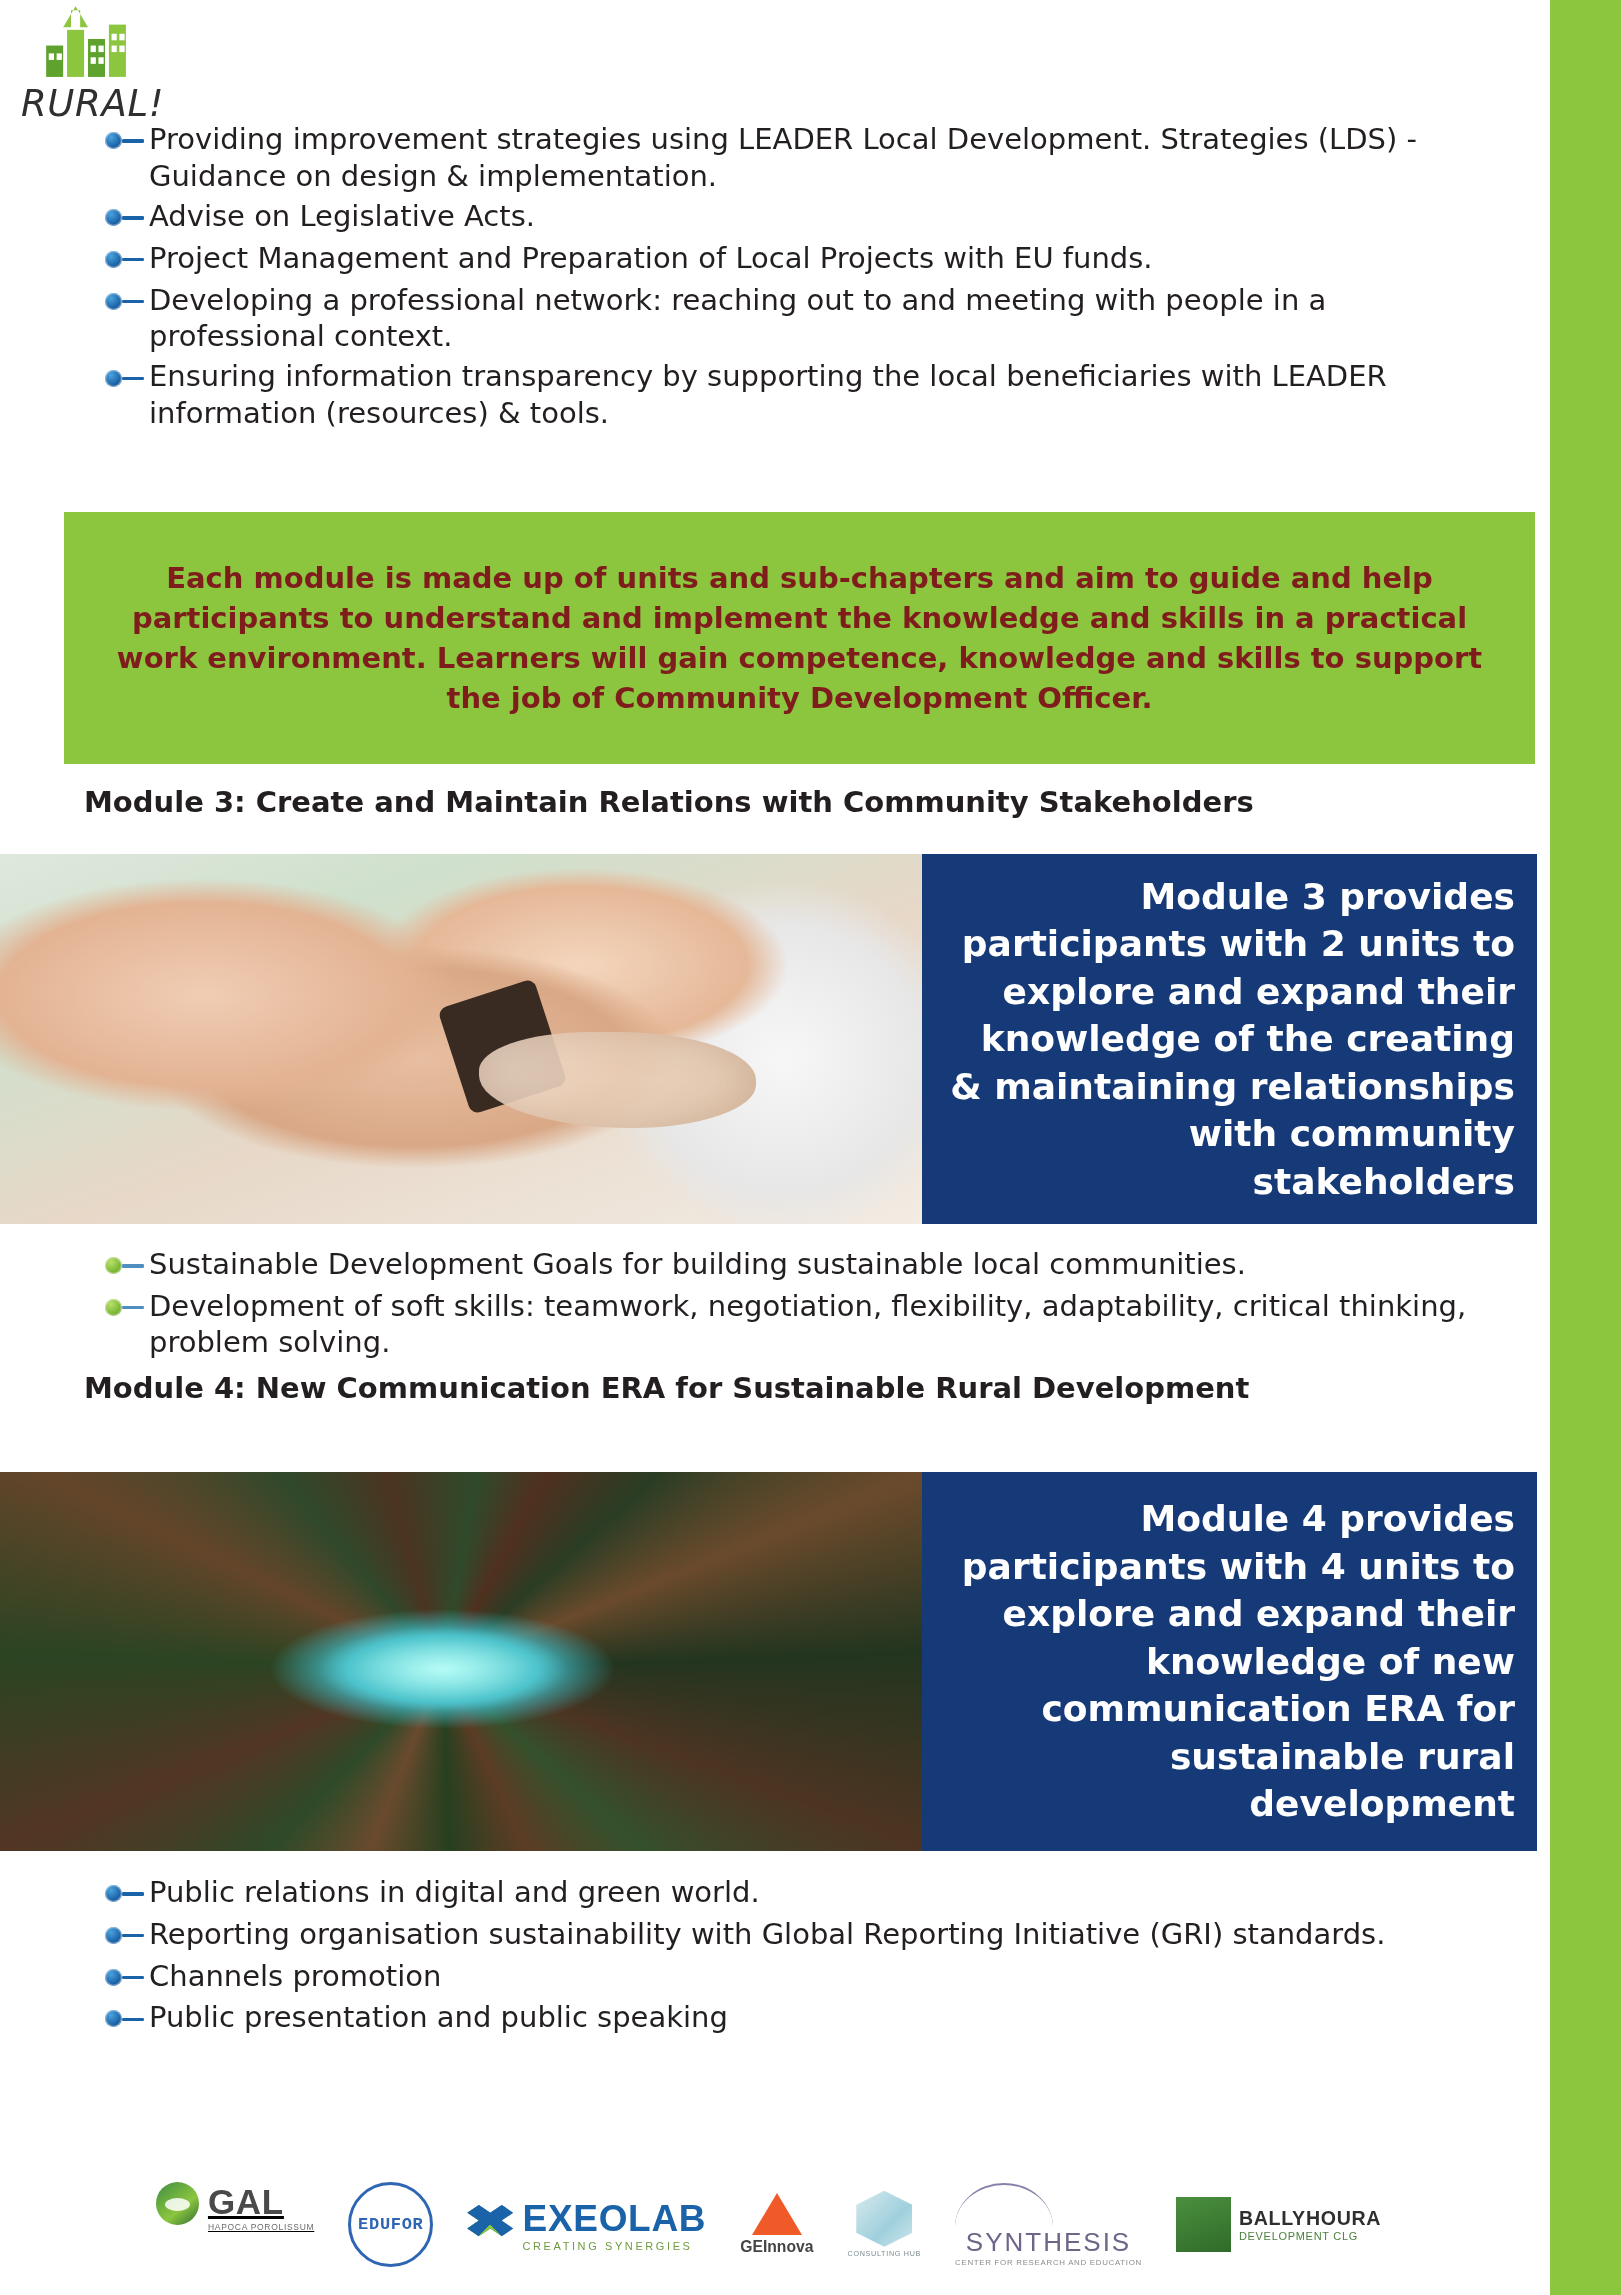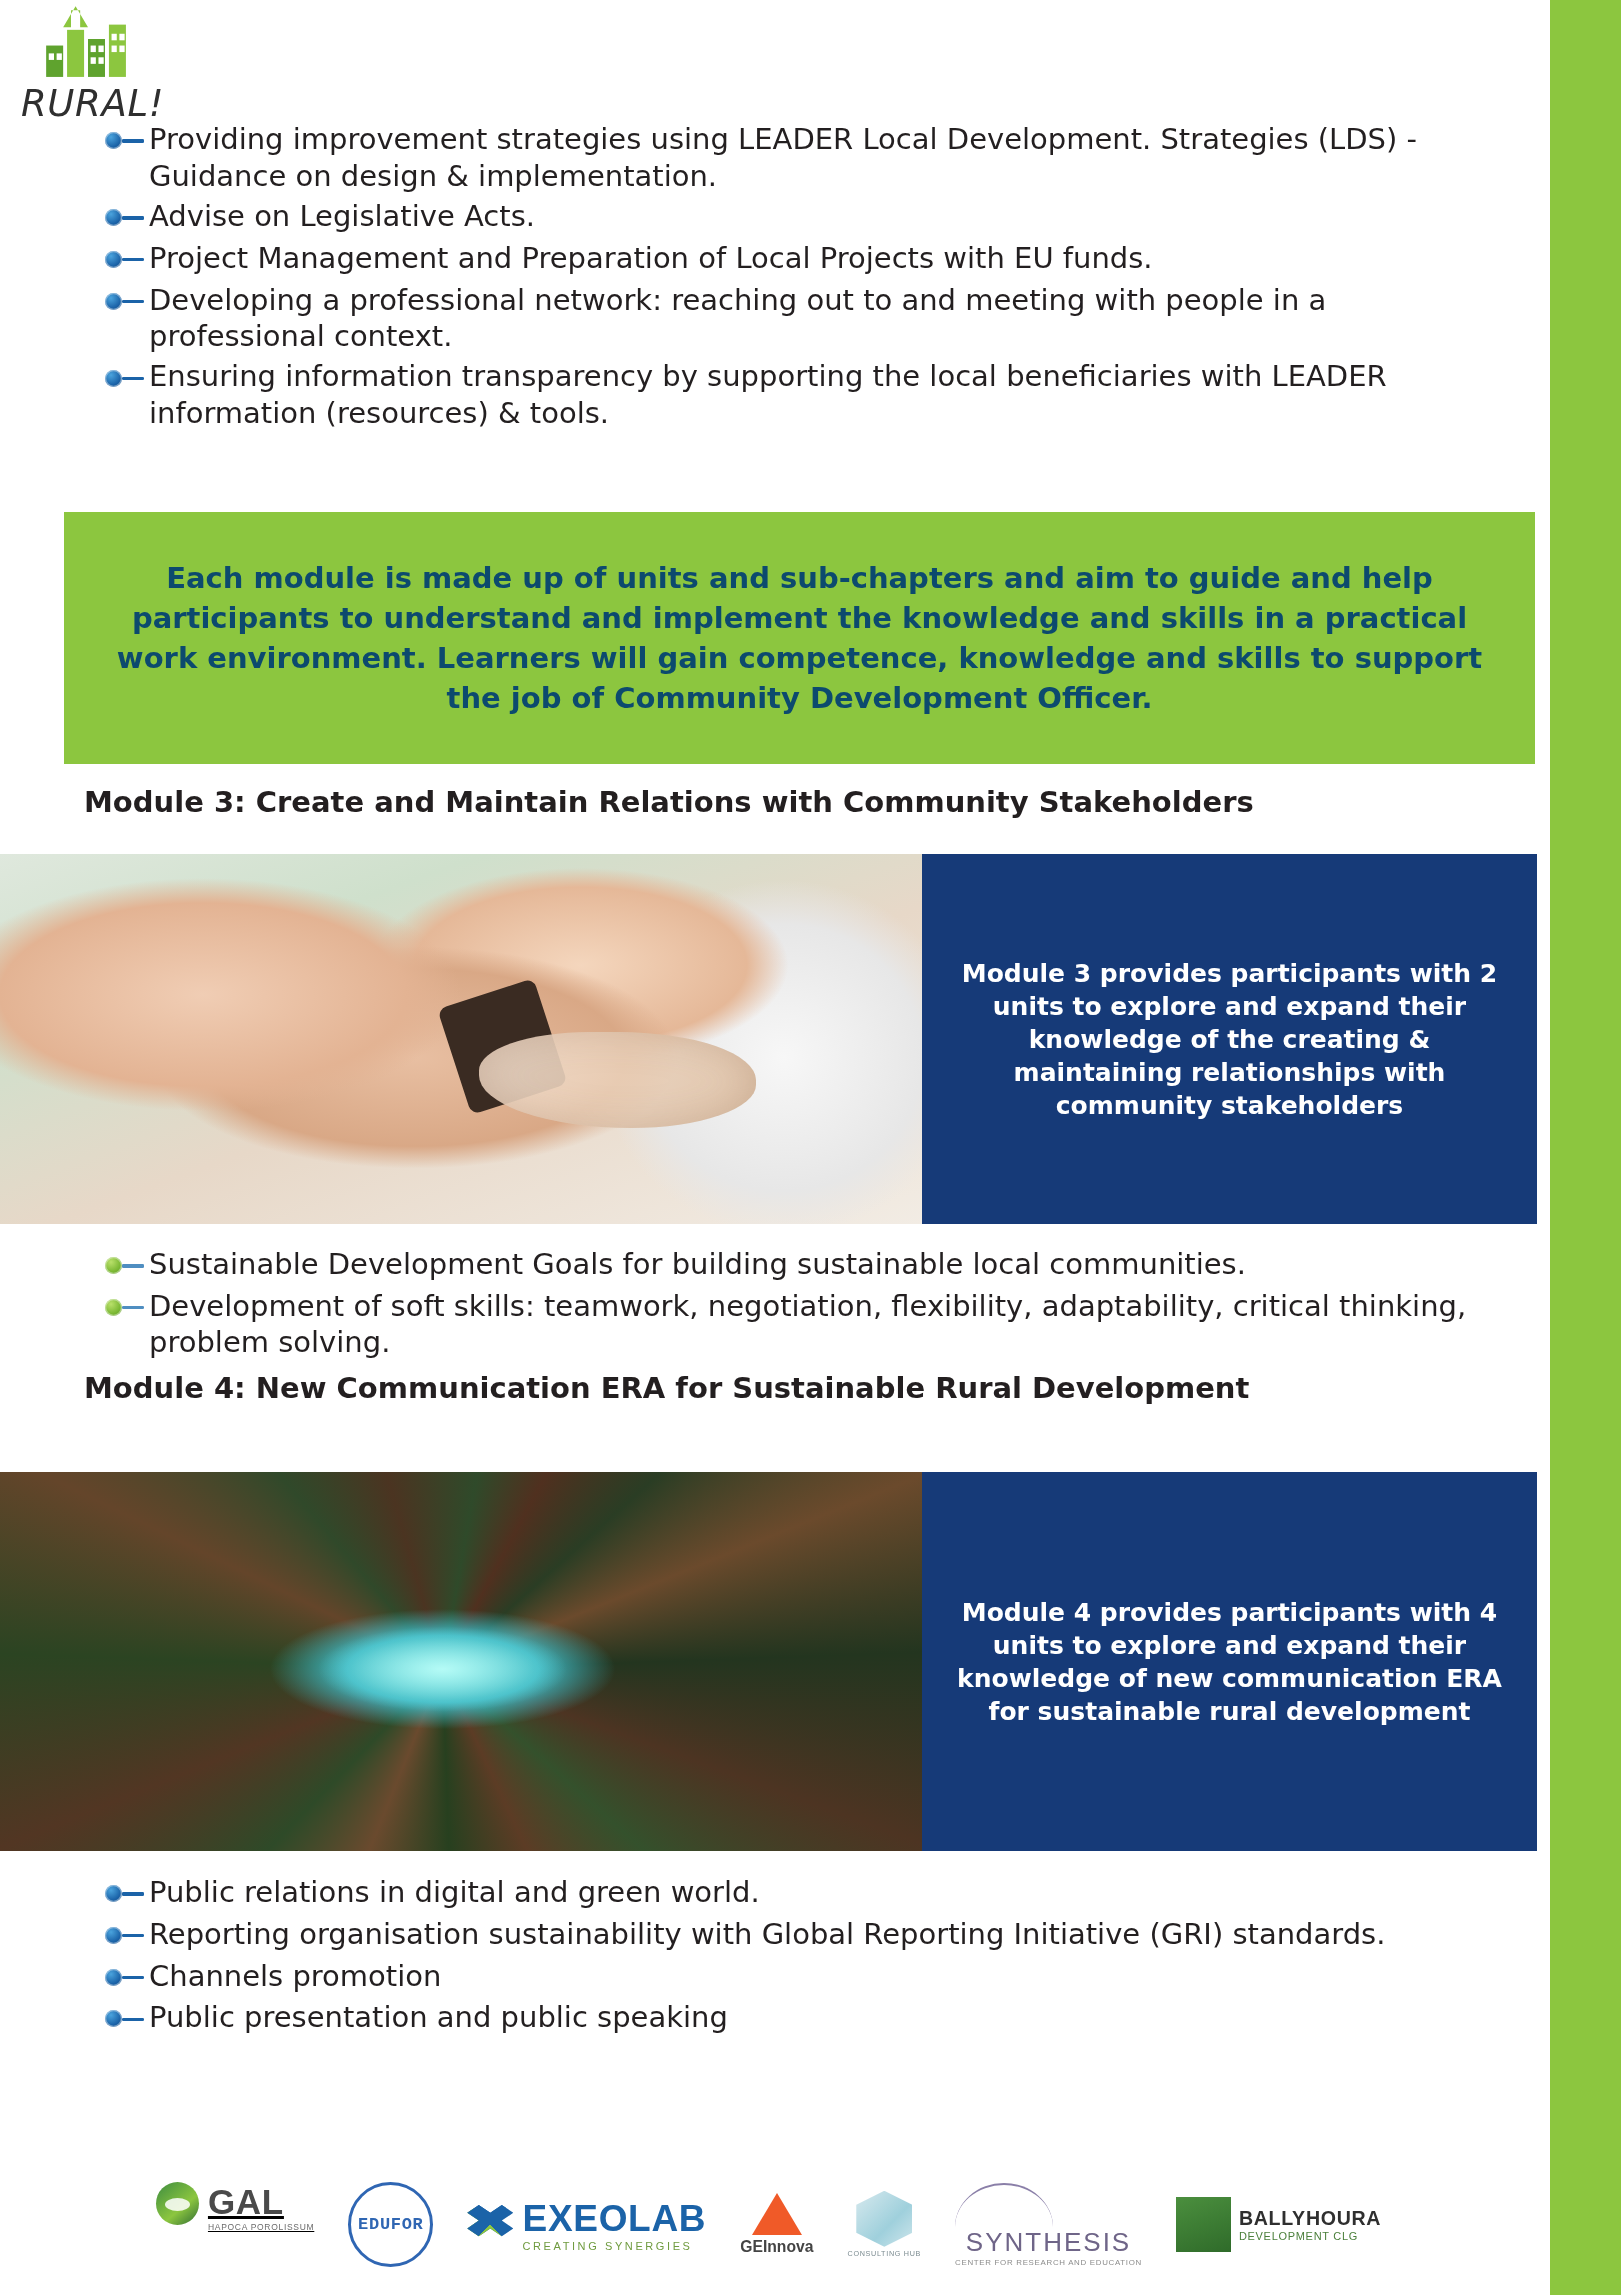--- a/index.html
+++ b/index.html
@@ -120,21 +120,21 @@
     height: 252px;
     background: #8cc63f;
     display: flex;
     align-items: center;
     justify-content: center;
   }
   .green-callout p {
     margin: 0;
     padding: 0 24px;
     text-align: center;
-    color: #0c4a6e;
+    color: #7f1d1d;
     font-family: "DejaVu Sans", sans-serif;
     font-weight: bold;
     font-size: 29px;
     line-height: 1.38;
   }
 
   
   .module-heading {
     position: absolute;
     font-family: "DejaVu Sans", sans-serif;
@@ -156,25 +156,25 @@
   }
   .banner-box {
     background: #163a78;
     display: flex;
     align-items: center;
     justify-content: center;
   }
   .banner-box p {
     margin: 0;
     padding: 0 22px;
-    text-align: center;
+    text-align: right;
     color: #ffffff;
     font-family: "DejaVu Sans", sans-serif;
     font-weight: bold;
-    font-size: 25px;
+    font-size: 36px;
     line-height: 1.32;
   }
 
   
   .photo-hands {
     width: 100%;
     height: 100%;
     background:
       radial-gradient(ellipse 40% 45% at 22% 38%, #f0cdb4 0%, #e3b393 55%, rgba(227,179,147,0) 70%),
       radial-gradient(ellipse 38% 40% at 45% 55%, #e8bfa2 0%, #d9a886 60%, rgba(217,168,134,0) 75%),

